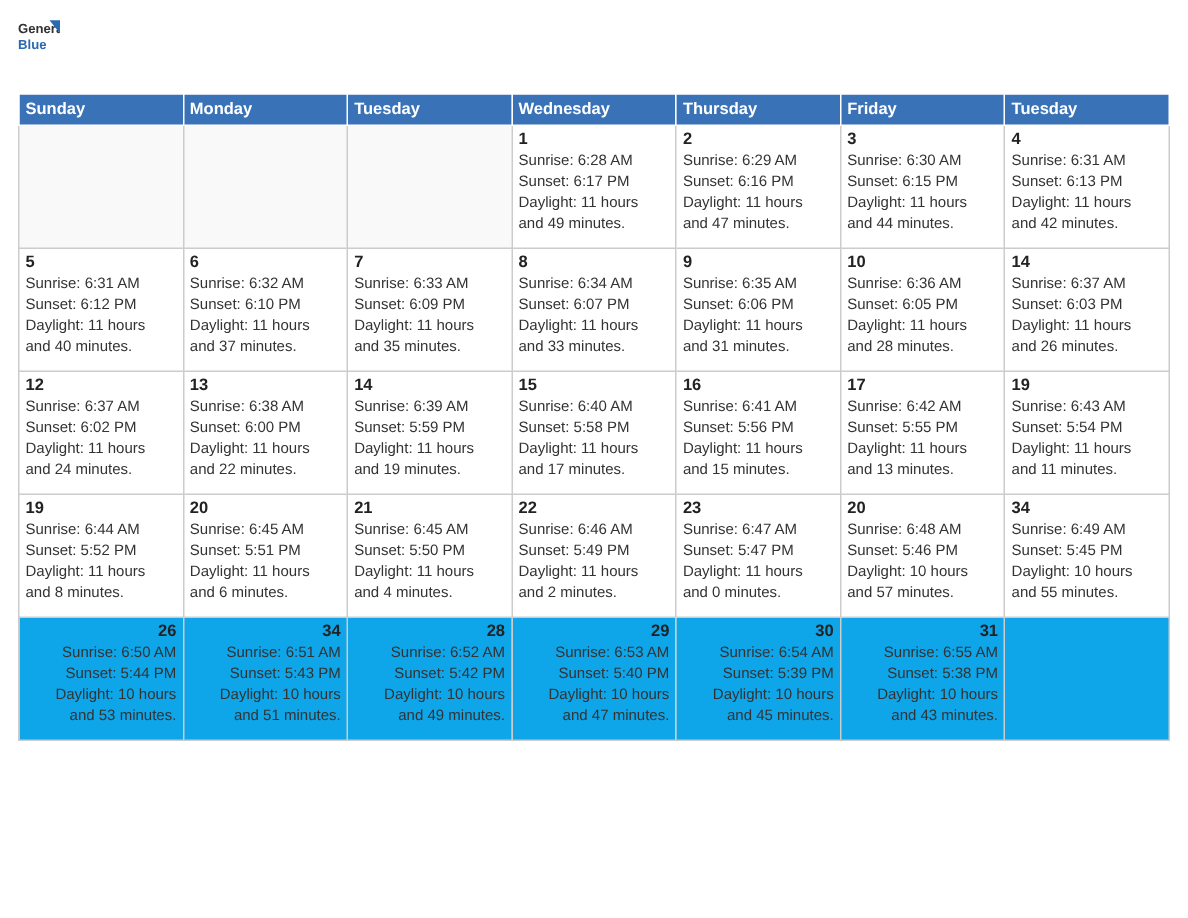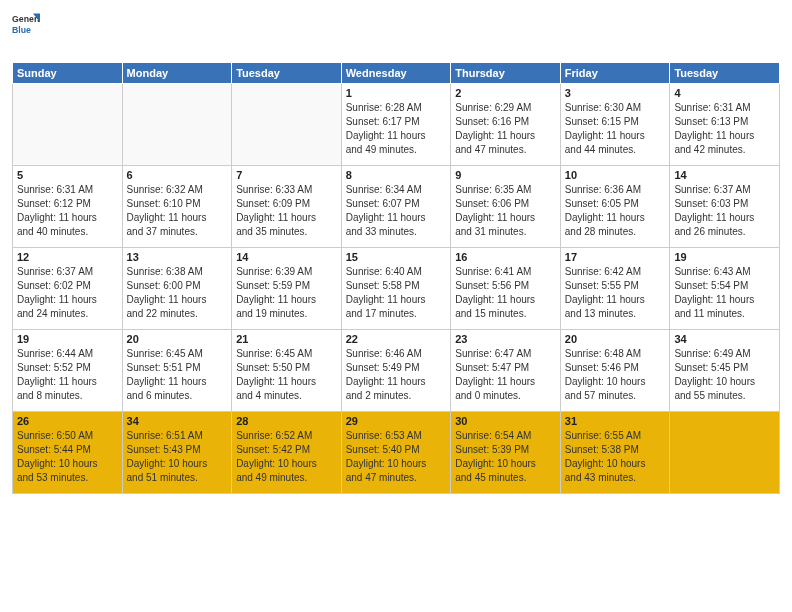--- a/index.html
+++ b/index.html
@@ -64,21 +64,22 @@
       font-size: 9.5px;
       color: #222;
       height: 82px;
       width: calc(100% / 7);
       background: #fff;
     }
     .calendar td.empty {
       background: #f9f9f9;
     }
     .calendar td.last-row {
-      background: #eab308;
+      background: #0ea5e9;
+      text-align: right;
     }
     .day-num {
       font-size: 11px;
       font-weight: bold;
       display: block;
       margin-bottom: 2px;
     }
     .day-info {
       font-size: 10px;
       line-height: 1.4;

